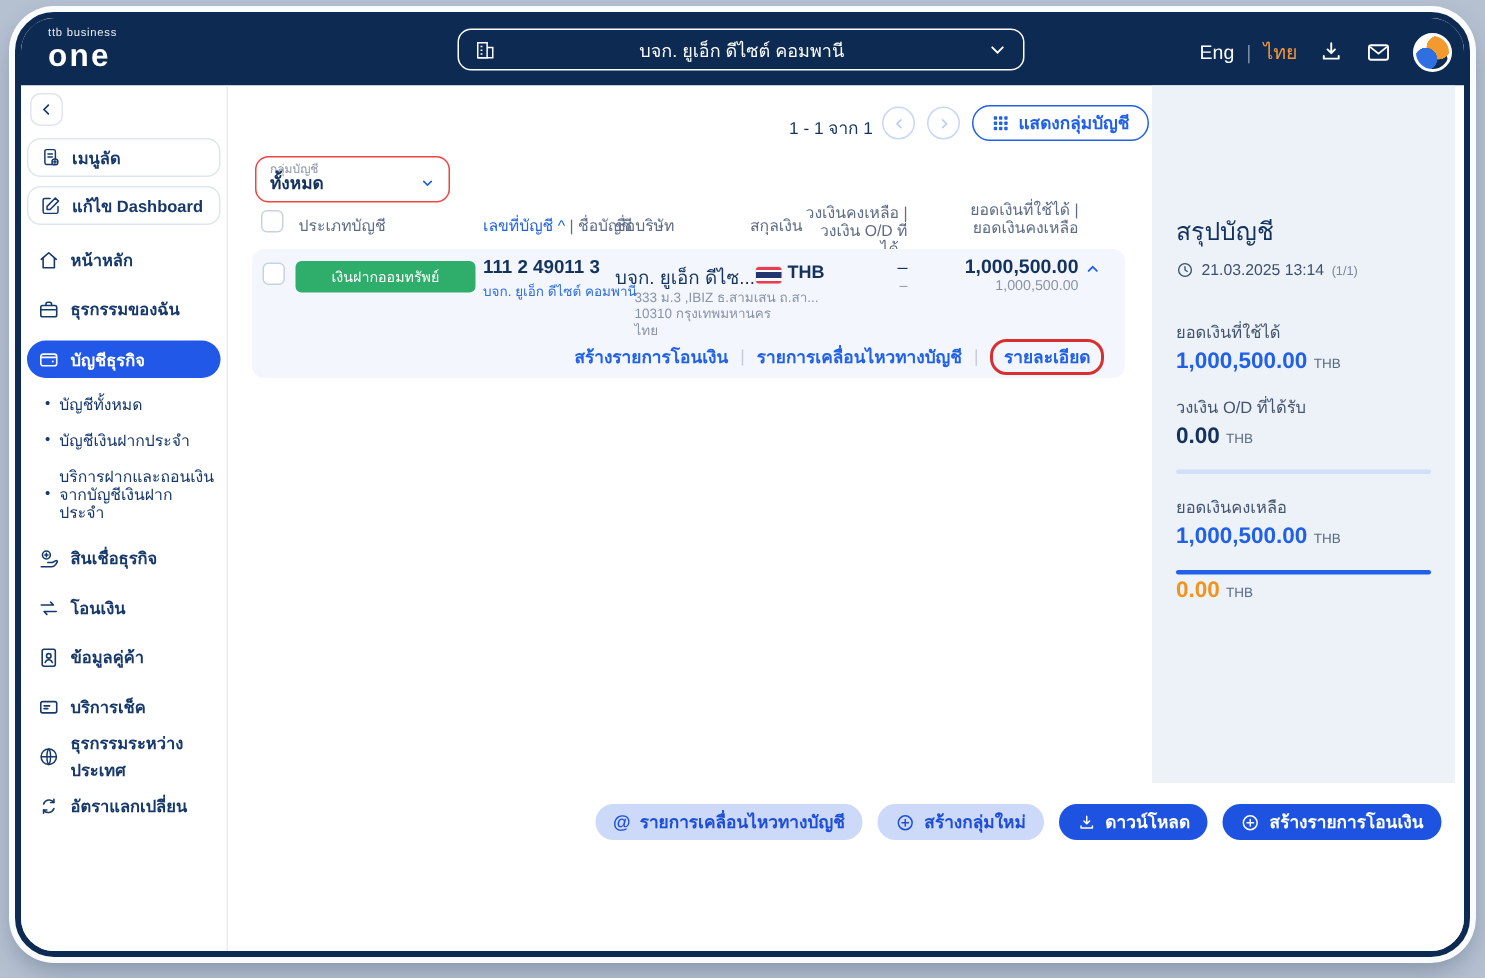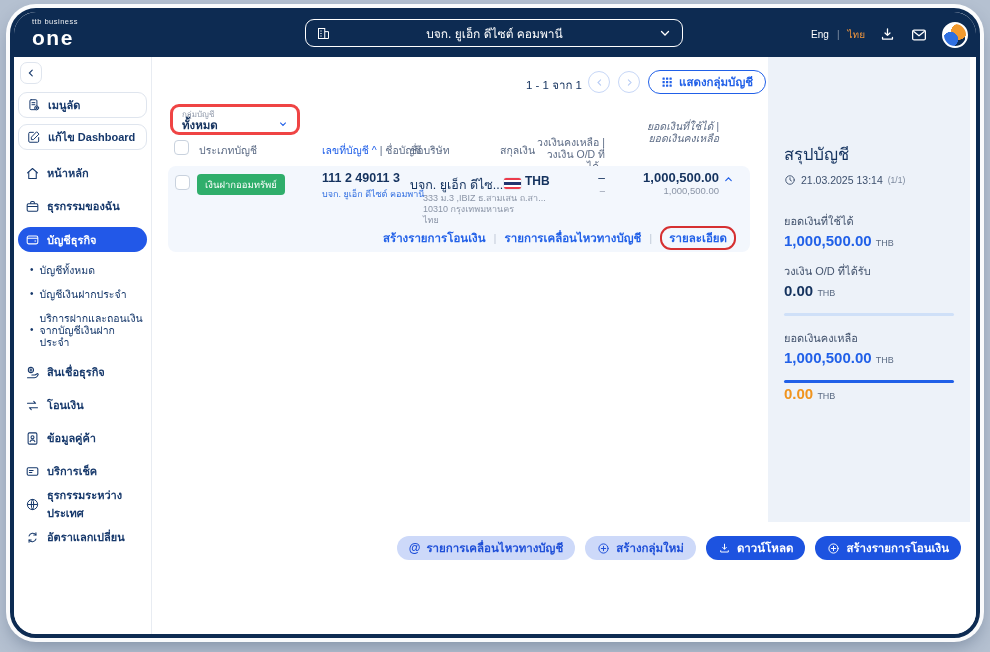--- a/index.html
+++ b/index.html
@@ -15,21 +15,21 @@
   
   .topbar { position:absolute; left:0; top:0; right:0; height:45px; background:#0d2b52; }
   .logo { position:absolute; left:18px; top:6px; color:#fff; line-height:1; }
   .logo-top { font-size:7.5px; letter-spacing:.5px; opacity:.92; }
   .logo-main { font-size:21px; font-weight:bold; letter-spacing:1.5px; margin-top:1px; }
   .company-select { position:absolute; left:291px; top:7px; width:378px; height:28px;
     border:1.5px solid #fff; border-radius:9px; display:flex; align-items:center;
     padding:0 10px; color:#fff; font-size:12px; }
   .company-select .label { flex:1; text-align:center; }
   .topbar-right { position:absolute; right:8px; top:0; height:45px; display:flex; align-items:center; gap:14px; color:#fff; }
-  .lang { display:flex; align-items:center; gap:8px; font-size:10px; }
+  .lang { display:flex; align-items:center; gap:8px; font-size:13px; }
   .lang-divider { color:rgba(255,255,255,.45); }
   .lang-th { color:#f0953c; }
   .avatar { width:26px; height:26px; border-radius:50%; border:2px solid #fff;
     background:
       radial-gradient(circle at 30% 70%, #2f6fe0 0 34%, transparent 35%),
       radial-gradient(circle at 68% 35%, #f29a2e 0 38%, transparent 39%),
       radial-gradient(circle at 55% 70%, #0d2b52 0 45%, transparent 46%), #fff; }
 
   
   .sidebar { position:absolute; left:0; top:45px; bottom:0; width:138px;
@@ -53,38 +53,38 @@
     font-family:"Liberation Sans",sans-serif; color:#14325e; width:100%; }
   .search-box input::placeholder { color:#8a94a6; }
   .pagination-text { position:absolute; left:374px; top:19px; font-size:11.5px; color:#14325e; }
   .page-circle { position:absolute; top:14px; width:22px; height:22px; border:1.5px solid #c7d7f7;
     border-radius:50%; display:flex; align-items:center; justify-content:center; background:#fff; }
   .page-prev { left:436px; } .page-next { left:466px; }
   .show-groups-btn { position:absolute; left:496px; top:13px; height:24px; padding:0 12px;
     border:1.5px solid #2160e8; border-radius:13px; color:#2160e8; font-size:11.5px; font-weight:bold;
     display:flex; align-items:center; gap:6px; background:#fff; }
   .group-filter { position:absolute; left:18px; top:47px; width:130px; height:31px;
-    border:3px solid #ef4444; border-radius:9px; padding:3px 9px; background:#fff; }
+    border:1px solid #ef4444; border-radius:9px; padding:3px 9px; background:#fff; }
   .group-filter .gf-label { font-size:8px; color:#8a94a6; line-height:9px; }
   .group-filter .gf-value { font-size:11.5px; font-weight:bold; color:#14325e; line-height:13px; }
   .group-filter .gf-chevron { position:absolute; right:9px; top:12px; }
 
   
   .th { position:absolute; font-size:10.5px; color:#5d6c86; }
   .th-2line { line-height:12px; text-align:right; }
   .checkbox { width:15px; height:15px; border:1.5px solid #c9d2de; border-radius:4px; background:#fff; }
   .hdr-check { position:absolute; left:22px; top:83px; }
   .sort-blue { color:#2160e8; }
 
   
   .row-card { position:absolute; left:16px; top:109px; width:582px; height:86px;
     background:#f3f7fd; border-radius:8px; }
   .row-check { position:absolute; left:7px; top:9px; }
   .type-badge { position:absolute; left:29px; top:8px; background:#2fae6b; color:#fff;
-    font-size:9.5px; padding:3px 8px; border-radius:4px; }
+    font-size:9.5px; padding:3px 24px; border-radius:4px; }
   .acct-no { position:absolute; left:154px; top:5px; font-size:12.5px; font-weight:bold; color:#14325e; }
   .acct-name { position:absolute; left:154px; top:21px; font-size:9px; color:#2f6de0; }
   .company-cell { position:absolute; left:242px; top:9px; font-size:12.5px; color:#14325e; }
   .flag { position:absolute; left:336px; top:12px; width:17px; height:11px; border-radius:2px;
     background:linear-gradient(180deg,#ec3b4c 0 16.6%,#fff 16.6% 33.3%,#23356f 33.3% 66.6%,#fff 66.6% 83.3%,#ec3b4c 83.3%);
     box-shadow:0 0 0 .5px #d8dde5; }
   .ccy-cell { position:absolute; left:357px; top:8px; font-size:12px; font-weight:bold; color:#14325e; }
   .limit-val { position:absolute; left:397px; top:5px; width:40px; text-align:right; font-size:12px; color:#14325e; }
   .limit-sub { position:absolute; left:397px; top:19px; width:40px; text-align:right; font-size:9.5px; color:#8a94a6; }
   .amt-val { position:absolute; left:431px; top:4px; width:120px; text-align:right; font-size:13px; font-weight:bold; color:#14325e; }
@@ -349,21 +349,21 @@
 
     <div class="checkbox hdr-check"></div>
     <div class="th" style="left:47px; top:85px;">ประเภทบัญชี</div>
     <div class="th" style="left:170px; top:85px;"><span class="sort-blue">เลขที่บัญชี</span><span class="sort-blue"> ^</span><span> | ชื่อบัญชี</span></div>
     <div class="th" style="left:258px; top:85px;">ชื่อบริษัท</div>
     <div class="th" style="left:348px; top:85px;">สกุลเงิน</div>
     <div class="th th-2line" style="left:378px; top:79px; width:75px;">
       <div>วงเงินคงเหลือ |</div>
       <div>วงเงิน O/D ที่ได้..</div>
     </div>
-    <div class="th th-2line" style="left:478px; top:63px; width:89px;font-style:italic;">
+    <div class="th th-2line" style="left:478px; top:77px; width:89px;">
       <div>ยอดเงินที่ใช้ได้ |</div>
       <div>ยอดเงินคงเหลือ</div>
     </div>
 
     <div class="row-card">
       <div class="checkbox row-check"></div>
       <div class="type-badge">เงินฝากออมทรัพย์</div>
       <div class="acct-no">111 2 49011 3</div>
       <div class="acct-name">บจก. ยูเอ็ก ดีไซต์ คอมพานี</div>
       <div class="company-cell">บจก. ยูเอ็ก ดีไซ...</div>

